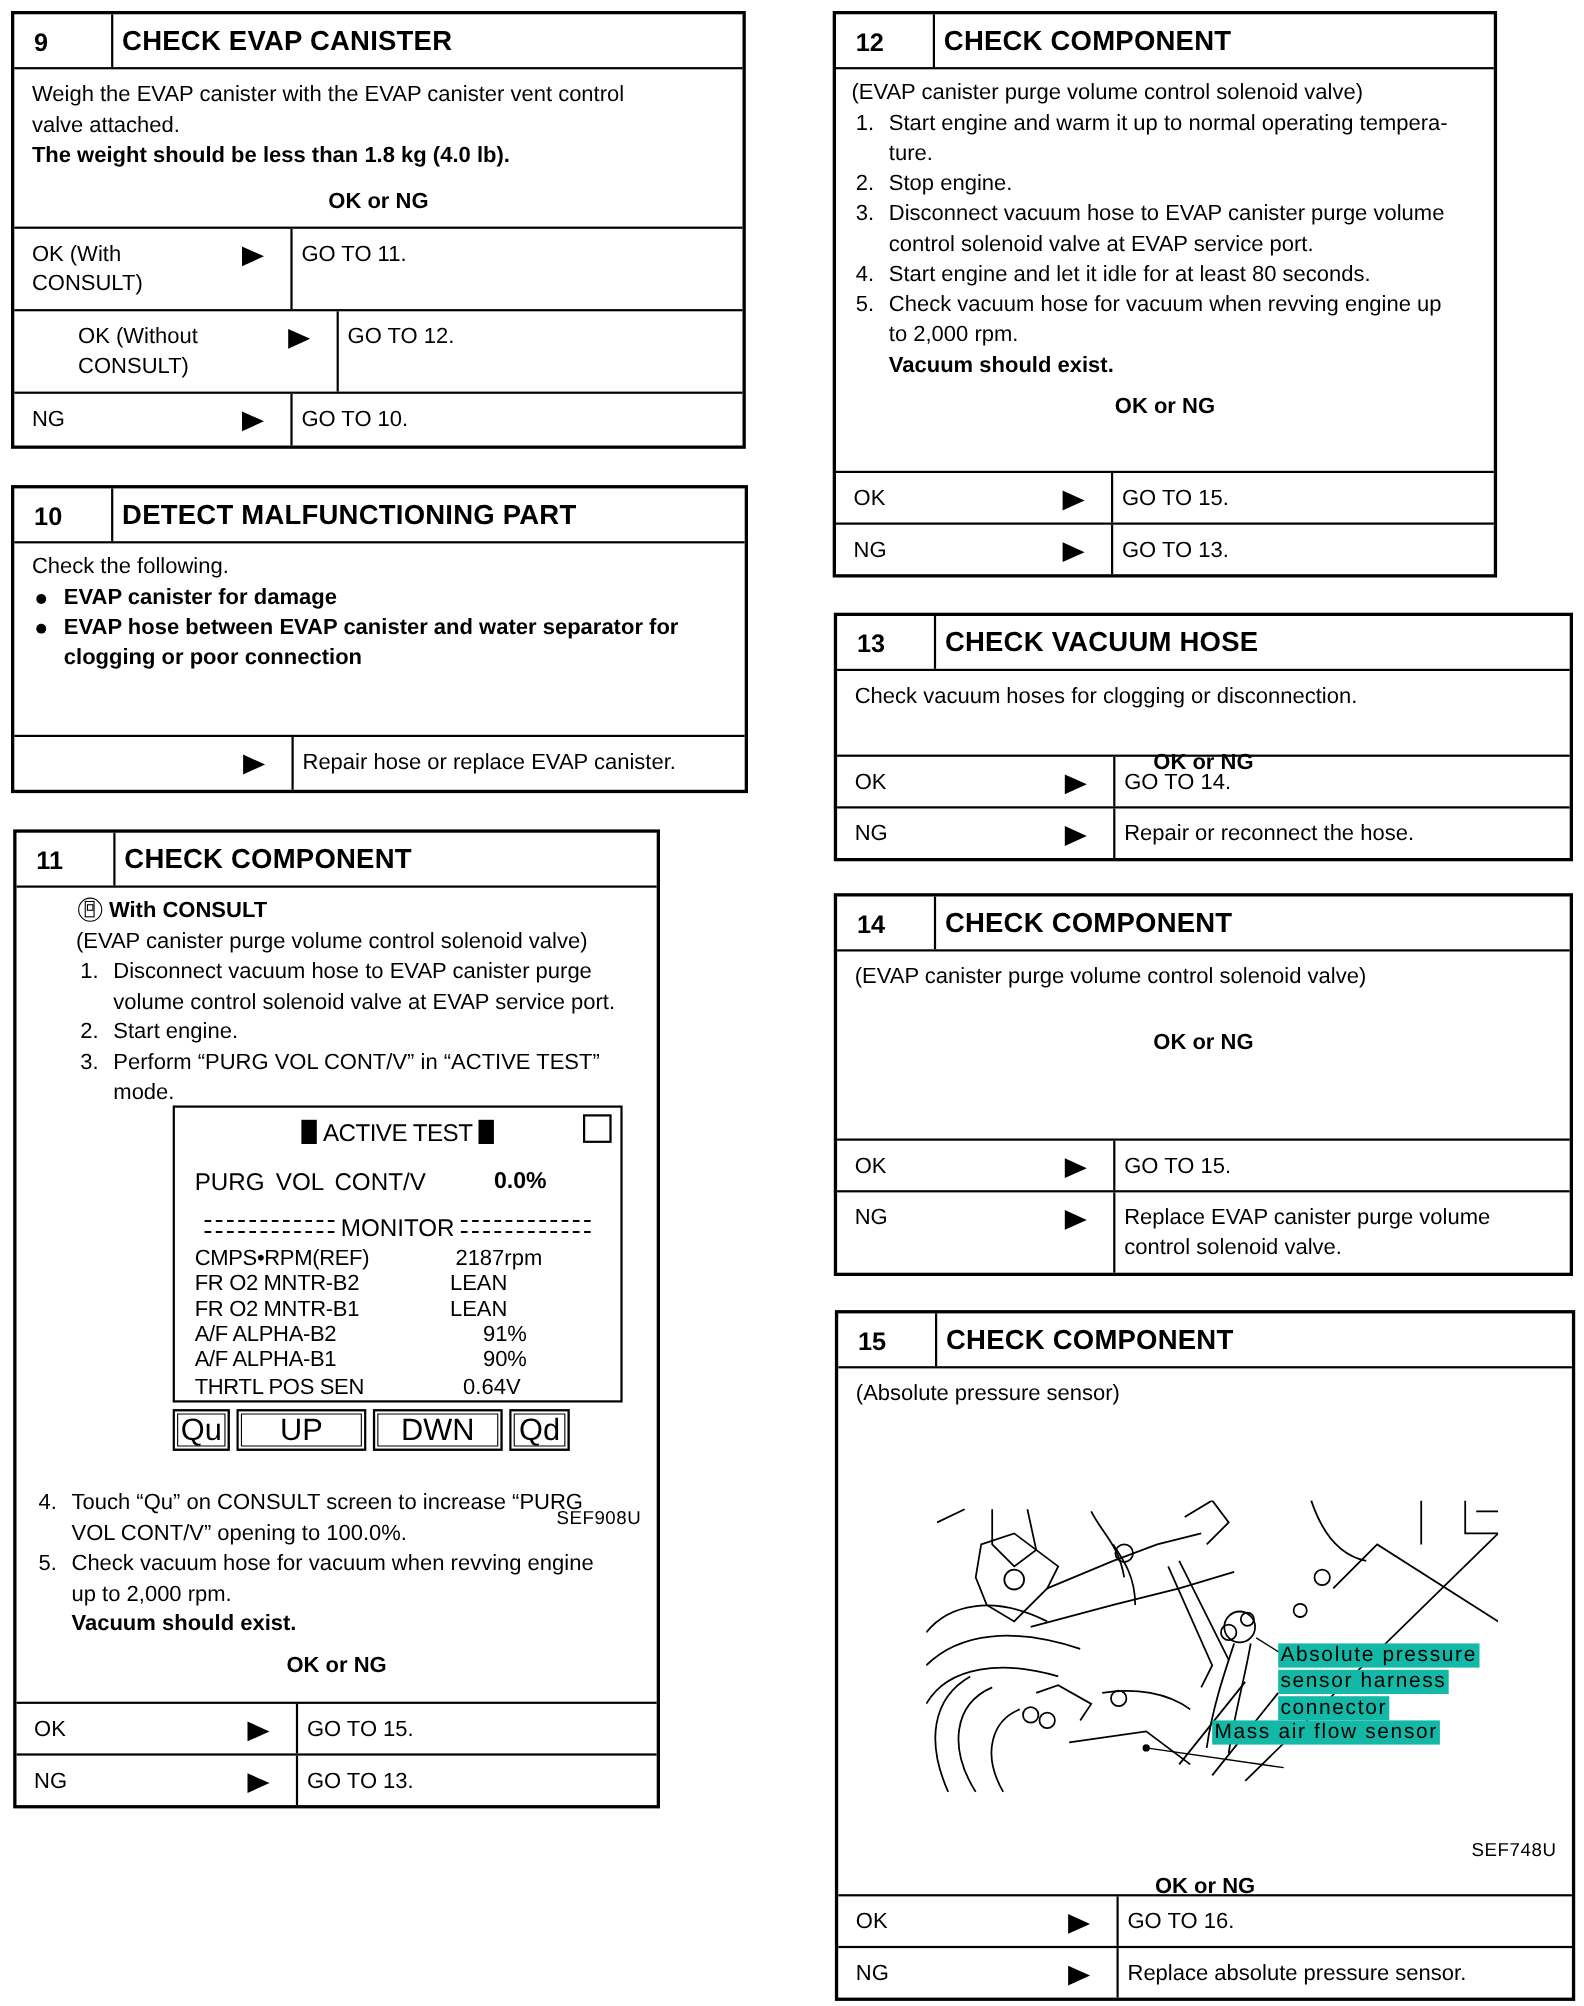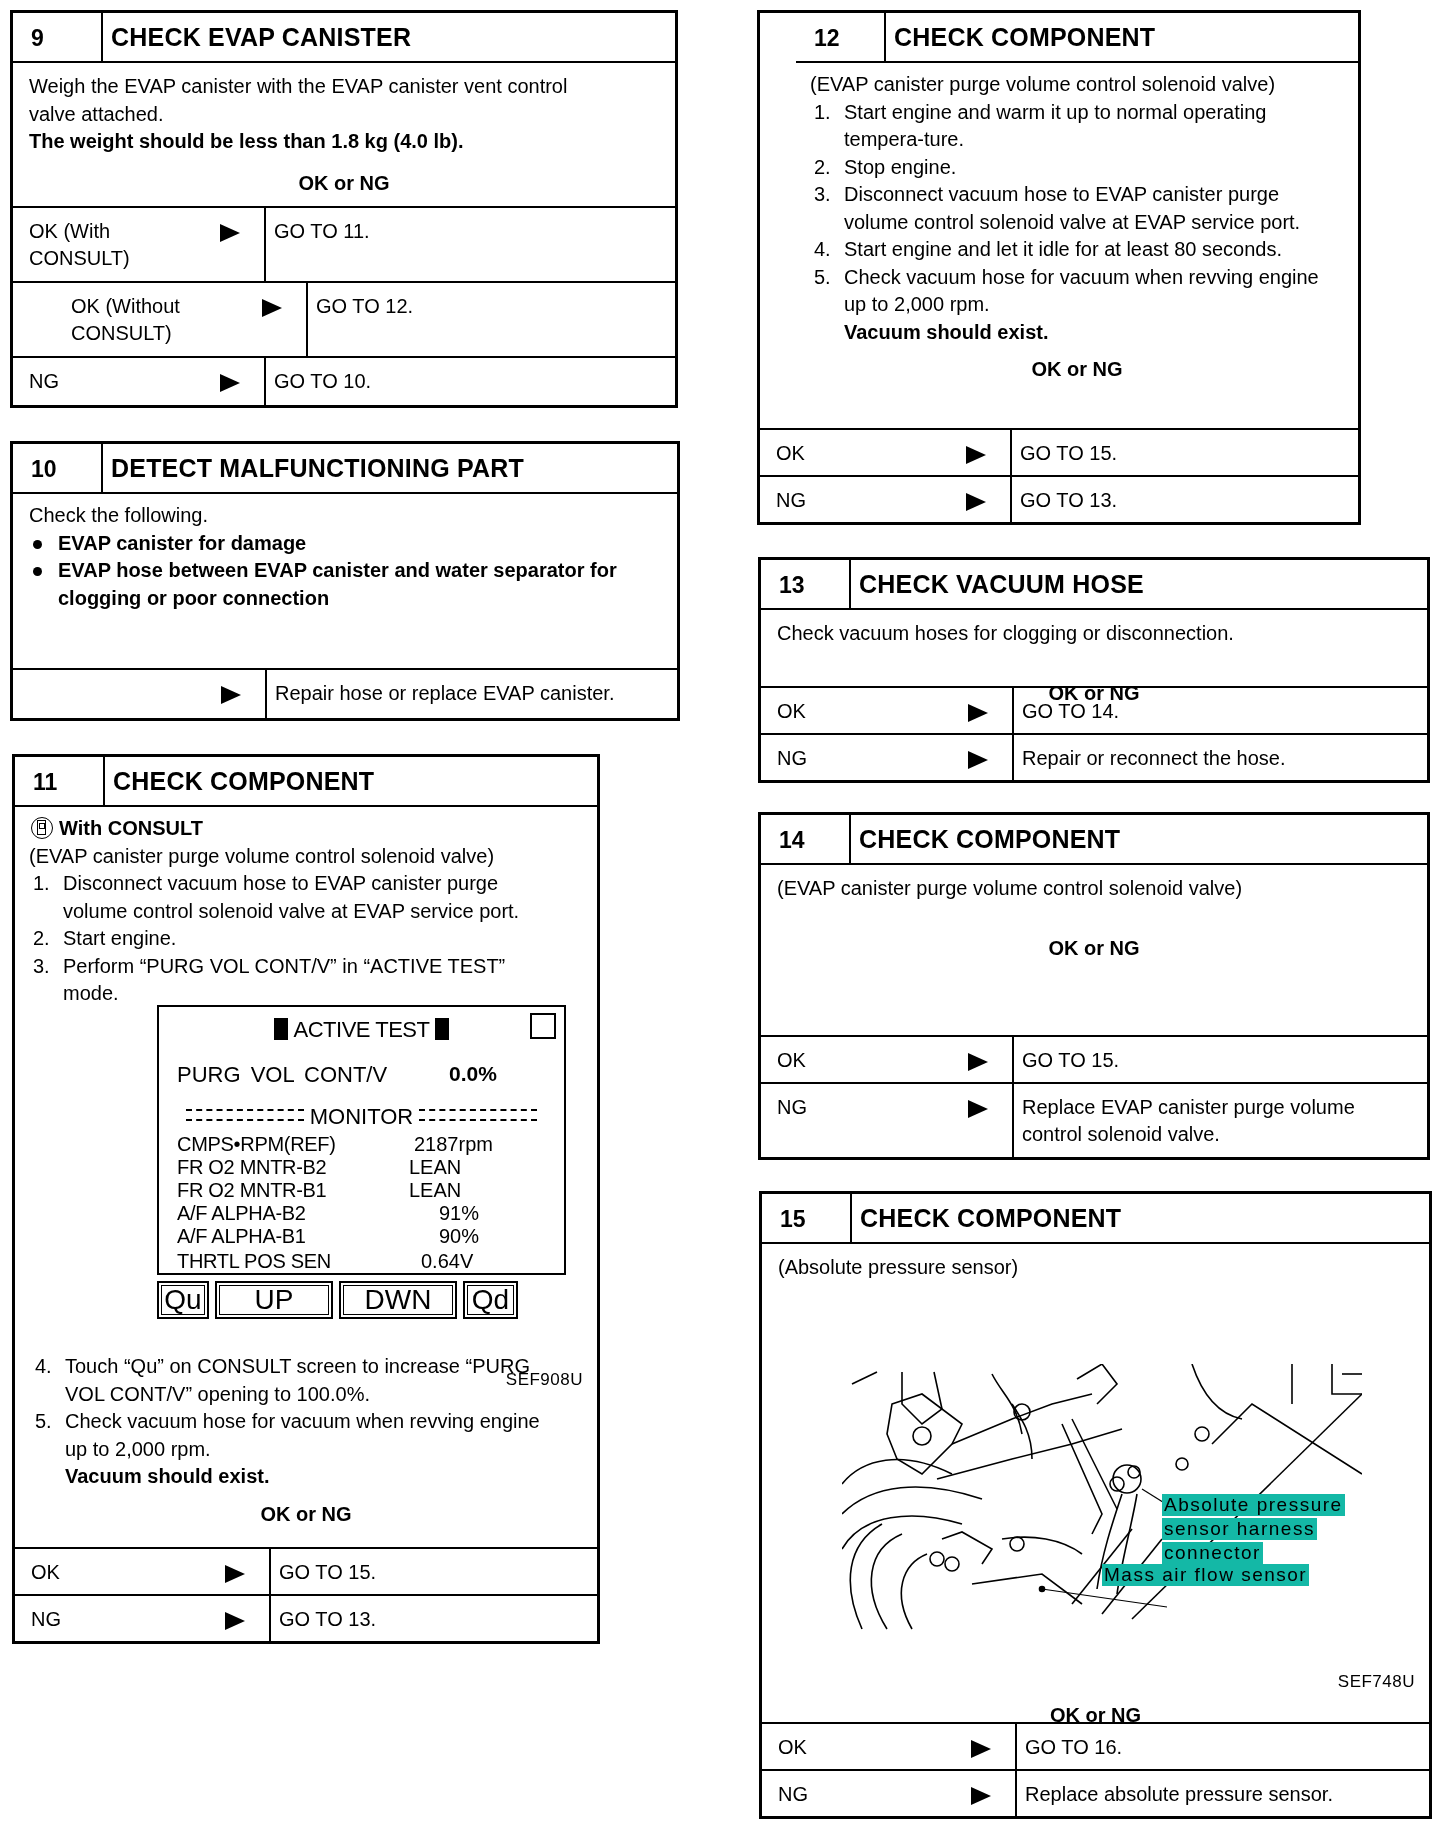--- a/index.html
+++ b/index.html
@@ -117,21 +117,21 @@
       <div class="res">Repair hose or replace EVAP canister.</div>
     </div>
   </div>
 </div>
 
 <div class="block" style="left:12px;top:754px;width:588px;height:890px;">
   <div class="hdr">
     <div class="num">11</div>
     <div class="title">CHECK COMPONENT</div>
   </div>
-  <div class="body" style="padding-top:8px;">
+  <div class="body" style="padding-top:8px;margin-left:40px;">
     <div class="bold">
       <span class="icon-consult"><span class="dev"></span></span><span>With CONSULT</span>
     </div>
     <div style="margin-left:-2px;">(EVAP canister purge volume control solenoid valve)</div>
     <ul class="steps" style="padding-right:20px;">
       <li><span class="n">1.</span><span>Disconnect vacuum hose to EVAP canister purge volume control solenoid valve at EVAP service port.</span></li>
       <li><span class="n">2.</span><span>Start engine.</span></li>
       <li><span class="n">3.</span><span>Perform “PURG VOL CONT/V” in “ACTIVE TEST” mode.</span></li>
     </ul>
   </div>
@@ -189,21 +189,21 @@
     <div class="mval" style="top:243px;left:262px;">0.64V</div>
   </div>
   <div class="btns">
     <div class="btn" style="width:52px;">Qu</div>
     <div class="btn" style="width:118px;">UP</div>
     <div class="btn" style="width:118px;">DWN</div>
     <div class="btn" style="width:55px;">Qd</div>
   </div>
 </div>
 
-<div class="block" style="left:757px;top:10px;width:604px;height:515px;padding-left:36px;">
+<div class="block" style="left:757px;top:10px;width:604px;height:515px;">
   <div class="hdr" style="height:50px;">
     <div class="num">12</div>
     <div class="title">CHECK COMPONENT</div>
   </div>
   <div class="body" style="padding-top:8px;">
     <div style="margin-left:-2px;">(EVAP canister purge volume control solenoid valve)</div>
     <ul class="steps" style="padding-right:16px;">
       <li><span class="n">1.</span><span>Start engine and warm it up to normal operating tempera-ture.</span></li>
       <li><span class="n">2.</span><span>Stop engine.</span></li>
       <li><span class="n">3.</span><span>Disconnect vacuum hose to EVAP canister purge volume control solenoid valve at EVAP service port.</span></li>

